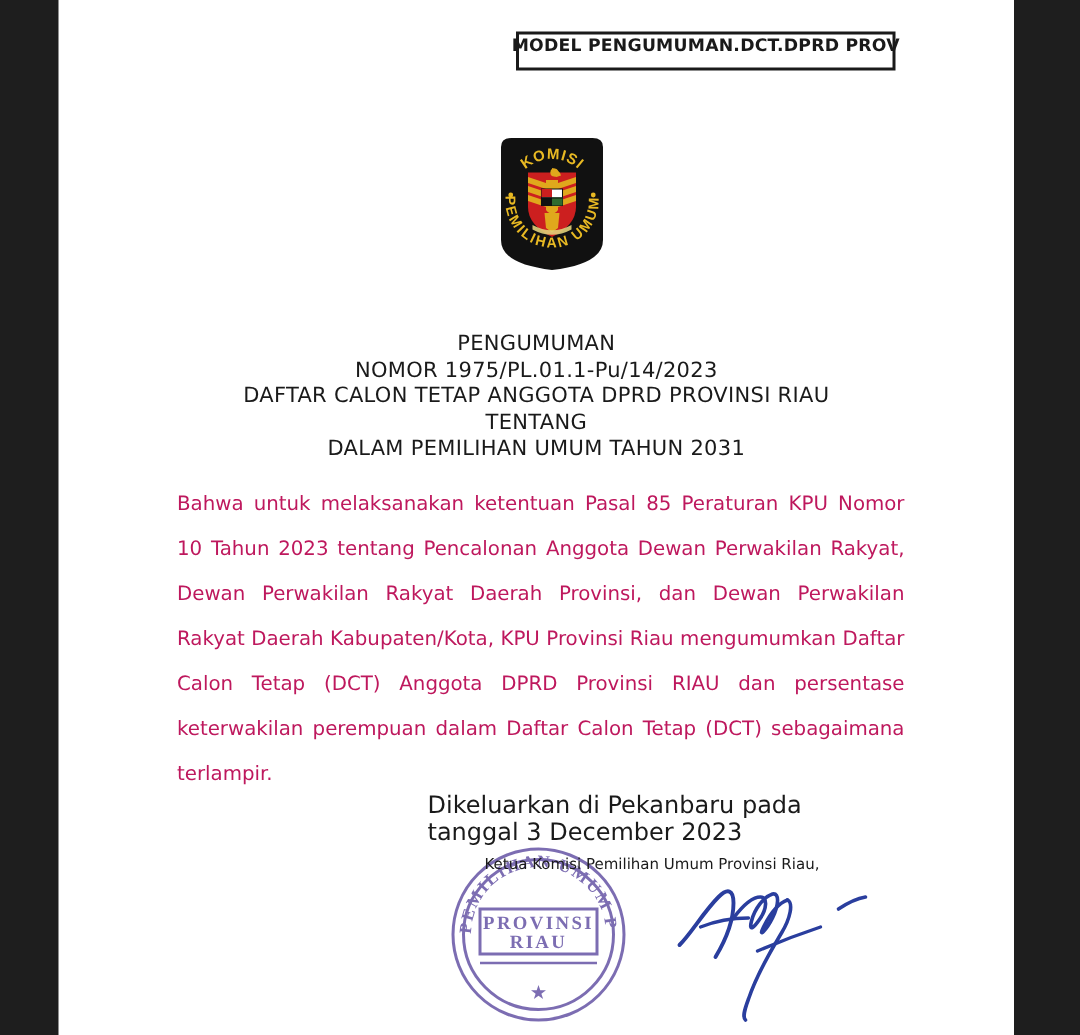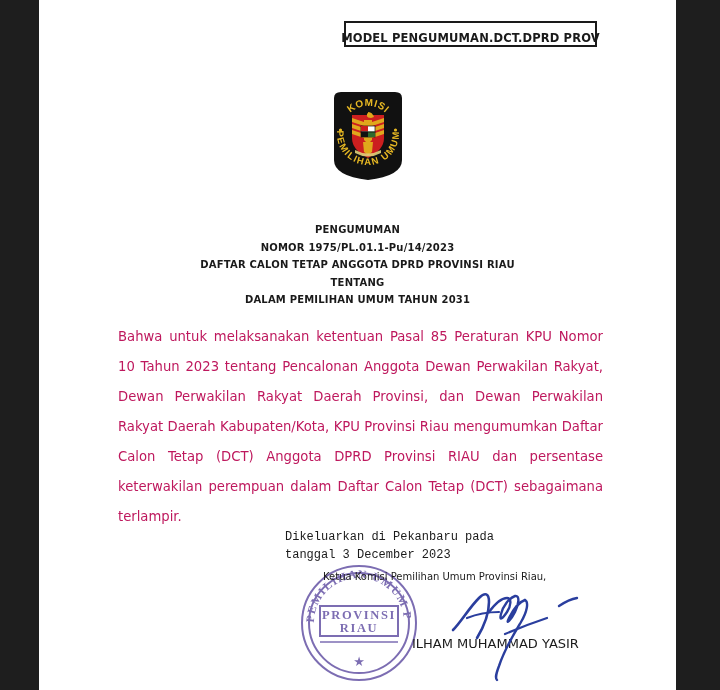--- a/index.html
+++ b/index.html
@@ -44,21 +44,21 @@
   
   .model-box {
     position: absolute;
     left: 305px;
     top: 21px;
     width: 253px;
     height: 26px;
     border: 2px solid #1a1a1a;
     box-sizing: border-box;
     display: flex;
-    align-items: flex-end;
+    align-items: flex-start;
     justify-content: center;
   }
   .model-box-label {
     font-size: 11.5px;
     font-weight: 600;
     letter-spacing: 0.15px;
     color: #1a1a1a;
     white-space: nowrap;
   }
 
@@ -75,22 +75,22 @@
   
   .title-block {
     position: absolute;
     left: 0;
     top: 221px;
     width: 637px;
     text-align: center;
     color: #1a1a1a;
   }
   .title-line {
-    font-size: 10px;
-    font-weight: 700;
+    font-size: 14px;
+    font-weight: 400;
     letter-spacing: 0.2px;
     line-height: 17.5px;
     white-space: nowrap;
   }
 
   
   .body-para {
     position: absolute;
     left: 79px;
     top: 322px;
@@ -105,24 +105,23 @@
 
   
   .closing-block {
     position: absolute;
     left: 246px;
     top: 528px;
     color: #1a1a1a;
     z-index: 3;
   }
   .closing-line {
-    font-size: 12px;
+    font-size: 16px;
     line-height: 18px;
     white-space: nowrap;
-    font-family: Liberation Mono, monospace;
   }
 
   .jabatan-line {
     position: absolute;
     left: 284px;
     top: 571px;
     font-size: 10px;
     color: #1a1a1a;
     white-space: nowrap;
     z-index: 3;
@@ -271,16 +270,15 @@
           <path d="M20,40 C30,36 42,34 52,34" stroke-width="2.2"></path>
           <path d="M42,34 C48,26 54,20 60,20 C65,20 64,28 60,34 C56,40 52,44 54,36 C56,28 62,20 68,18
                    C73,17 72,26 68,34 C64,42 58,48 62,40 C66,32 72,24 78,22" stroke-width="2.4"></path>
           <path d="M78,22 C82,24 80,34 74,44 C68,54 58,70 52,88 C49,96 48,100 50,102" stroke-width="2.4"></path>
           <path d="M58,56 C72,50 88,44 100,40" stroke-width="2.2"></path>
           <path d="M112,28 C118,24 124,21 130,20" stroke-width="2.4"></path>
         </g>
       </svg>
     </div>
 
-    <div class="nama-line">ILHAM MUHAMMAD YASIR</div>
 
   </div>
 </div>
 
 </body></html>

